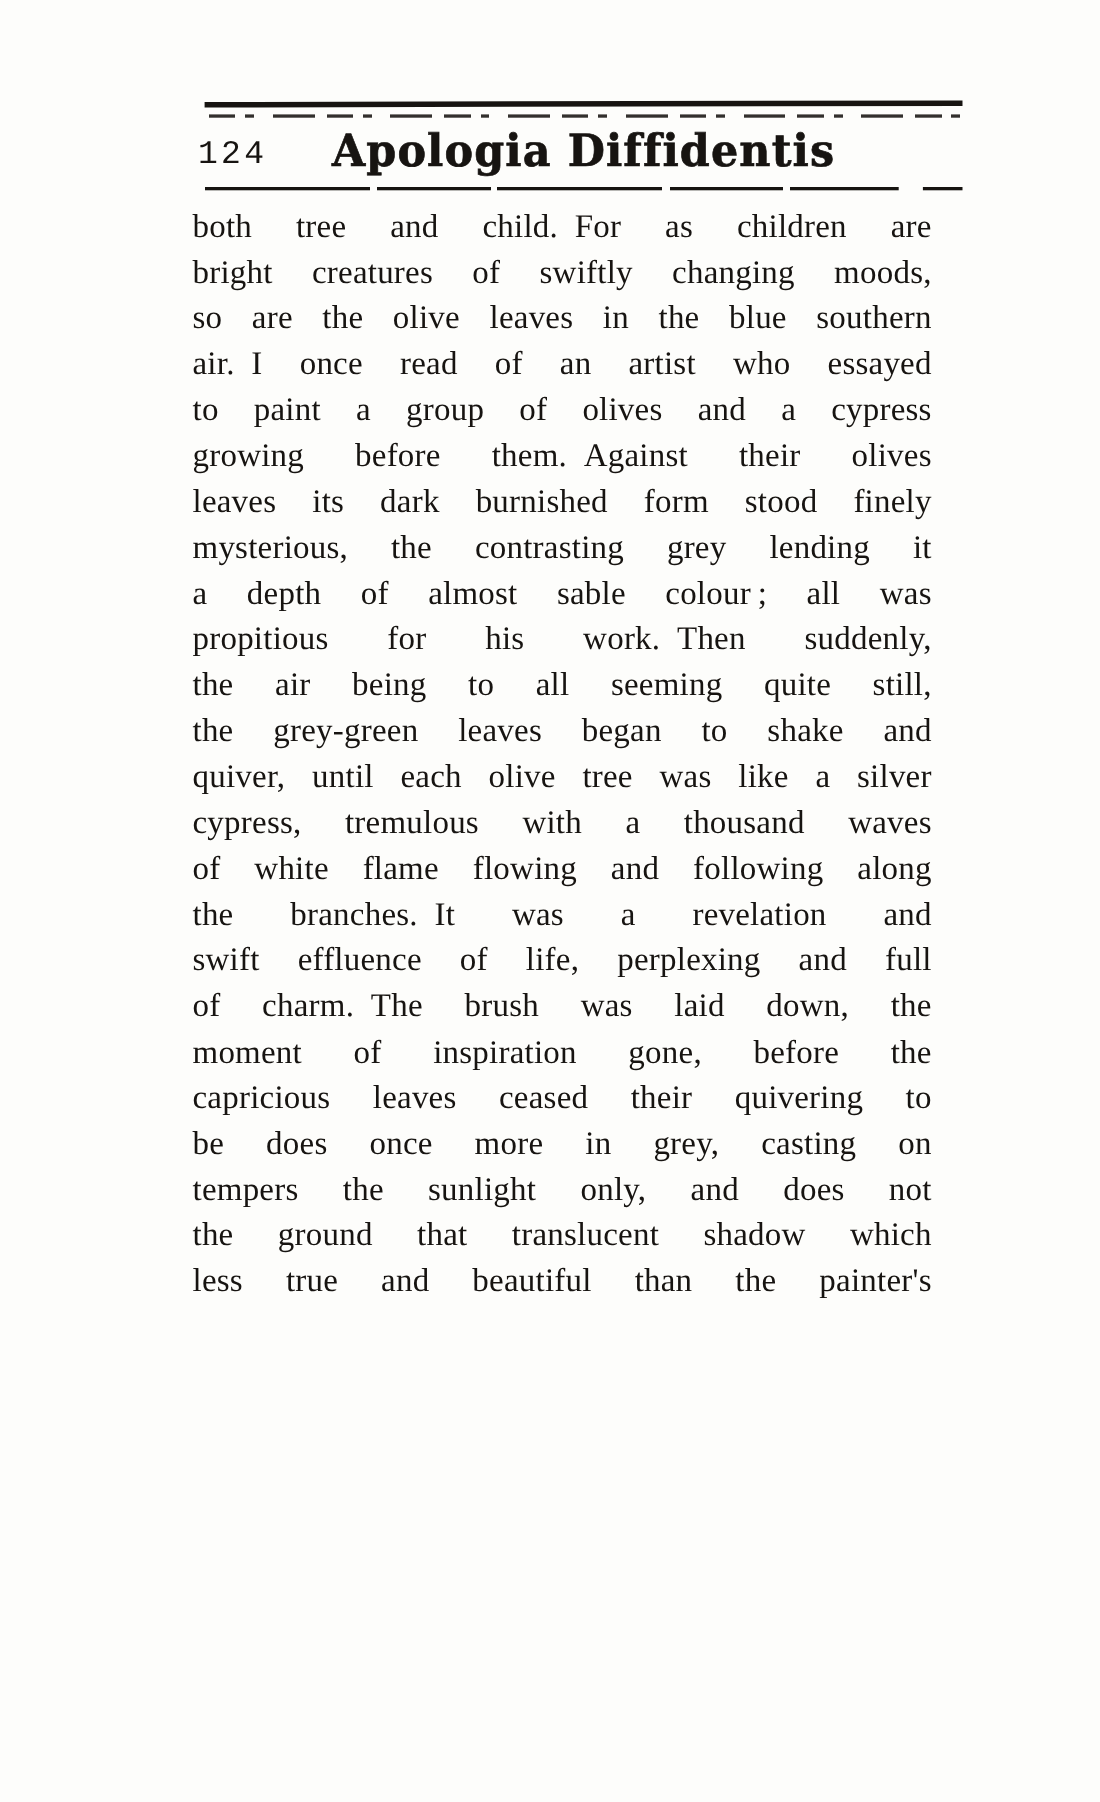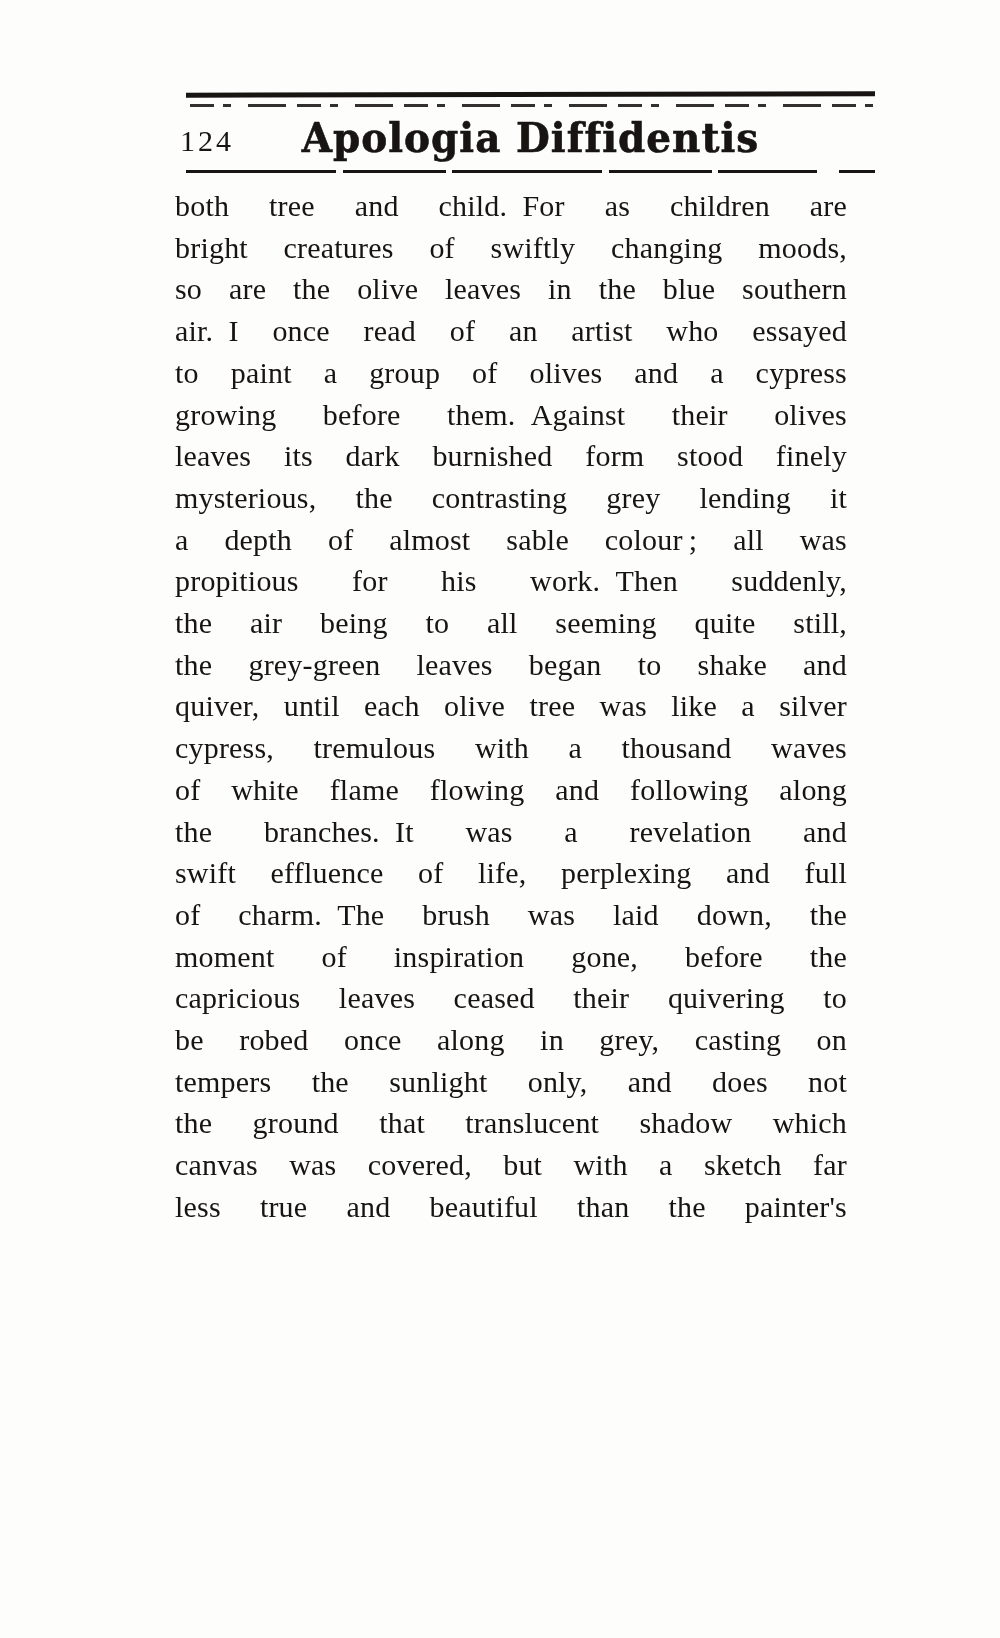--- a/index.html
+++ b/index.html
@@ -31,20 +31,21 @@
       var(--ink) 58px 96px, transparent 96px 107px);
     opacity:.88;
   }
   .header-row{
     position:absolute;left:186px;top:106px;width:689px;height:56px;
   }
   .page-number{
     position:absolute;left:-6px;bottom:4px;
     font-size:30px;letter-spacing:3px;
     font-variant-numeric:oldstyle-nums;
+    font-family:Liberation Mono, monospace;
   }
   .header-title{
     position:absolute;left:0;right:0;bottom:2px;
     text-align:center;
     font-family:"DejaVu Serif","Liberation Serif",serif;
     font-weight:bold;
     font-size:39px;
     letter-spacing:1px;
     -webkit-text-stroke:0.6px var(--ink);
     transform:scaleY(1.04);
@@ -109,20 +110,19 @@
       <div class="line">the air being to all seeming quite still,</div>
       <div class="line">the grey-green leaves began to shake and</div>
       <div class="line">quiver, until each olive tree was like a silver</div>
       <div class="line">cypress, tremulous with a thousand waves</div>
       <div class="line">of white flame flowing and following along</div>
       <div class="line">the branches. It was a revelation and</div>
       <div class="line">swift effluence of life, perplexing and full</div>
       <div class="line">of charm. The brush was laid down, the</div>
       <div class="line">moment of inspiration gone, before the</div>
       <div class="line">capricious leaves ceased their quivering to</div>
-      <div class="line">be robed once along in grey, casting on</div>
+      <div class="line">be does once more in grey, casting on</div>
       <div class="line">tempers the sunlight only, and does not</div>
       <div class="line">the ground that translucent shadow which</div>
-      <div class="line">canvas was covered, but with a sketch far</div>
       <div class="line">less true and beautiful than the painter's</div>
     </main>
 
 </div>
 
 </body></html>

